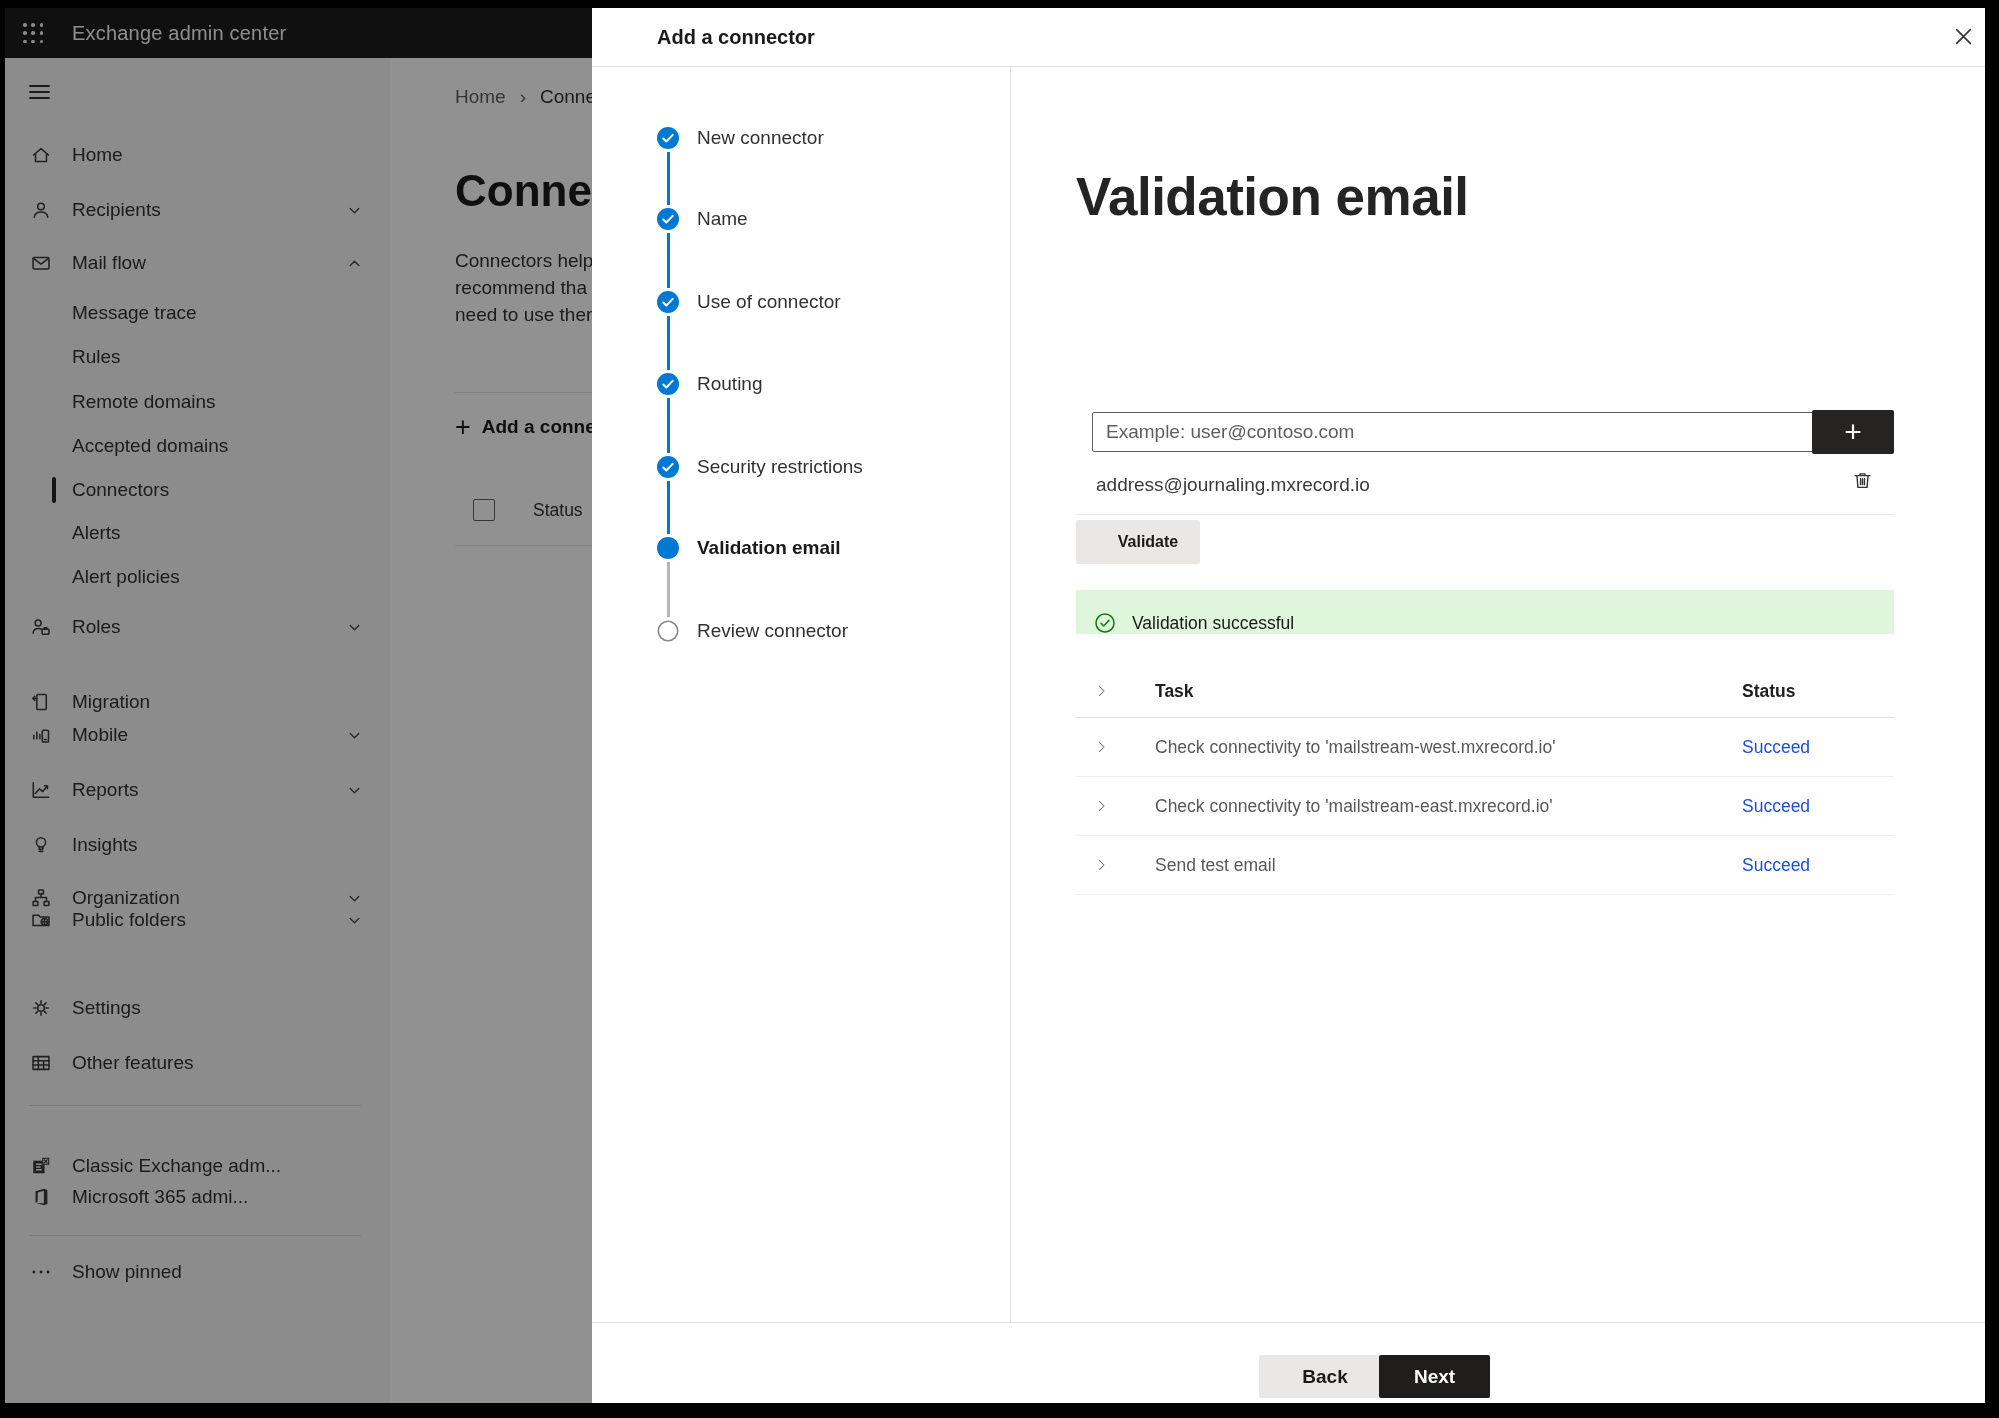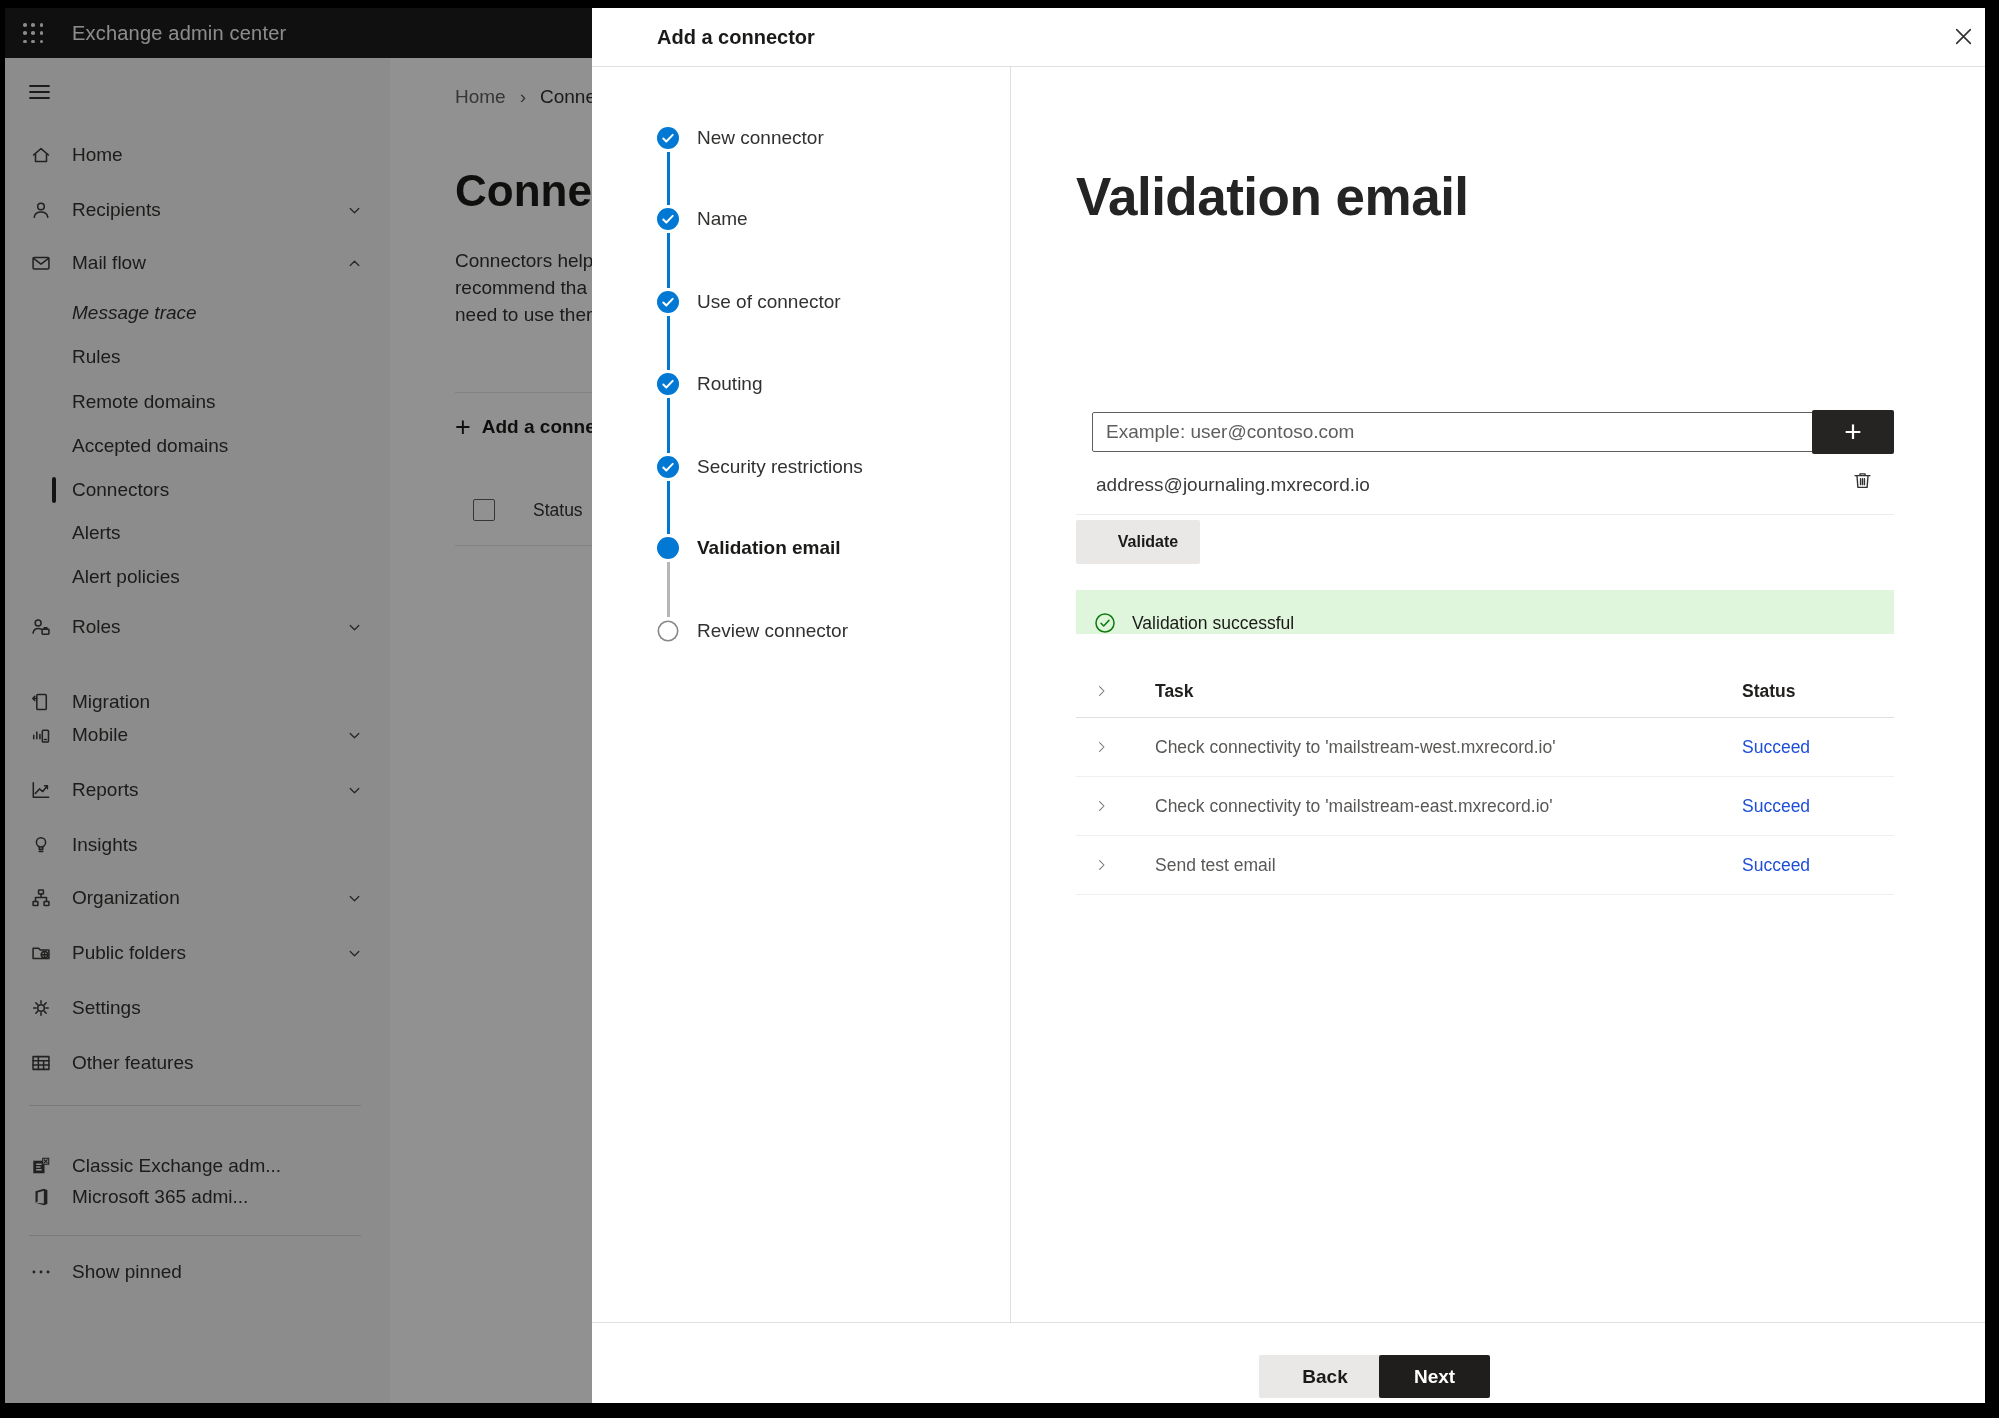--- a/index.html
+++ b/index.html
@@ -133,21 +133,21 @@
               <path d="M3.2 5.8 10 11l6.8-5.2" stroke="currentColor" stroke-width="1.4" fill="none" stroke-linecap="round" stroke-linejoin="round"></path>
             </svg>
           </span>
           <span class="nav-label">Mail flow</span>
           <span class="nav-chevron">
             <svg viewBox="0 0 20 20" width="19" height="19">
               <path d="M5.5 12.2 10 7.7 14.5 12.2" stroke="currentColor" stroke-width="1.4" fill="none" stroke-linecap="round" stroke-linejoin="round"></path>
             </svg>
           </span>
         </div>
-        <div class="nav-row" style="top: 237px; font-style: italic;">
+        <div class="nav-row" style="top: 237px;">
           <span class="nav-label">Message trace</span>
         </div>
         <div class="nav-row" style="top: 281px;">
           <span class="nav-label">Rules</span>
         </div>
         <div class="nav-row" style="top: 326px;">
           <span class="nav-label">Remote domains</span>
         </div>
         <div class="nav-row" style="top: 370px;">
           <span class="nav-label">Accepted domains</span>
@@ -235,21 +235,21 @@
               <path d="M10 6.4v3.2M5 13.2V9.6h10v3.6" stroke="currentColor" stroke-width="1.4" fill="none" stroke-linecap="round" stroke-linejoin="round"></path>
             </svg>
           </span>
           <span class="nav-label">Organization</span>
           <span class="nav-chevron">
             <svg viewBox="0 0 20 20" width="19" height="19">
               <path d="M5.5 7.8 10 12.3 14.5 7.8" stroke="currentColor" stroke-width="1.4" fill="none" stroke-linecap="round" stroke-linejoin="round"></path>
             </svg>
           </span>
         </div>
-        <div class="nav-row" style="top: 877px;">
+        <div class="nav-row" style="top: 844px;">
           <span class="nav-icon">
             <svg viewBox="0 0 20 20" width="22" height="22">
               <path d="M2.8 15V5.6h5l1.5 1.6h7.9V15z" stroke="currentColor" stroke-width="1.4" fill="none" stroke-linecap="round" stroke-linejoin="round"></path>
               <circle cx="13.2" cy="11.6" r="2.9" stroke="currentColor" stroke-width="1.4" fill="none" stroke-linecap="round" stroke-linejoin="round"></circle>
               <path d="M10.3 11.6h5.8M13.2 8.7v5.8" stroke="currentColor" stroke-width="1.4" fill="none" stroke-linecap="round" stroke-linejoin="round"></path>
             </svg>
           </span>
           <span class="nav-label">Public folders</span>
           <span class="nav-chevron">
             <svg viewBox="0 0 20 20" width="19" height="19">

